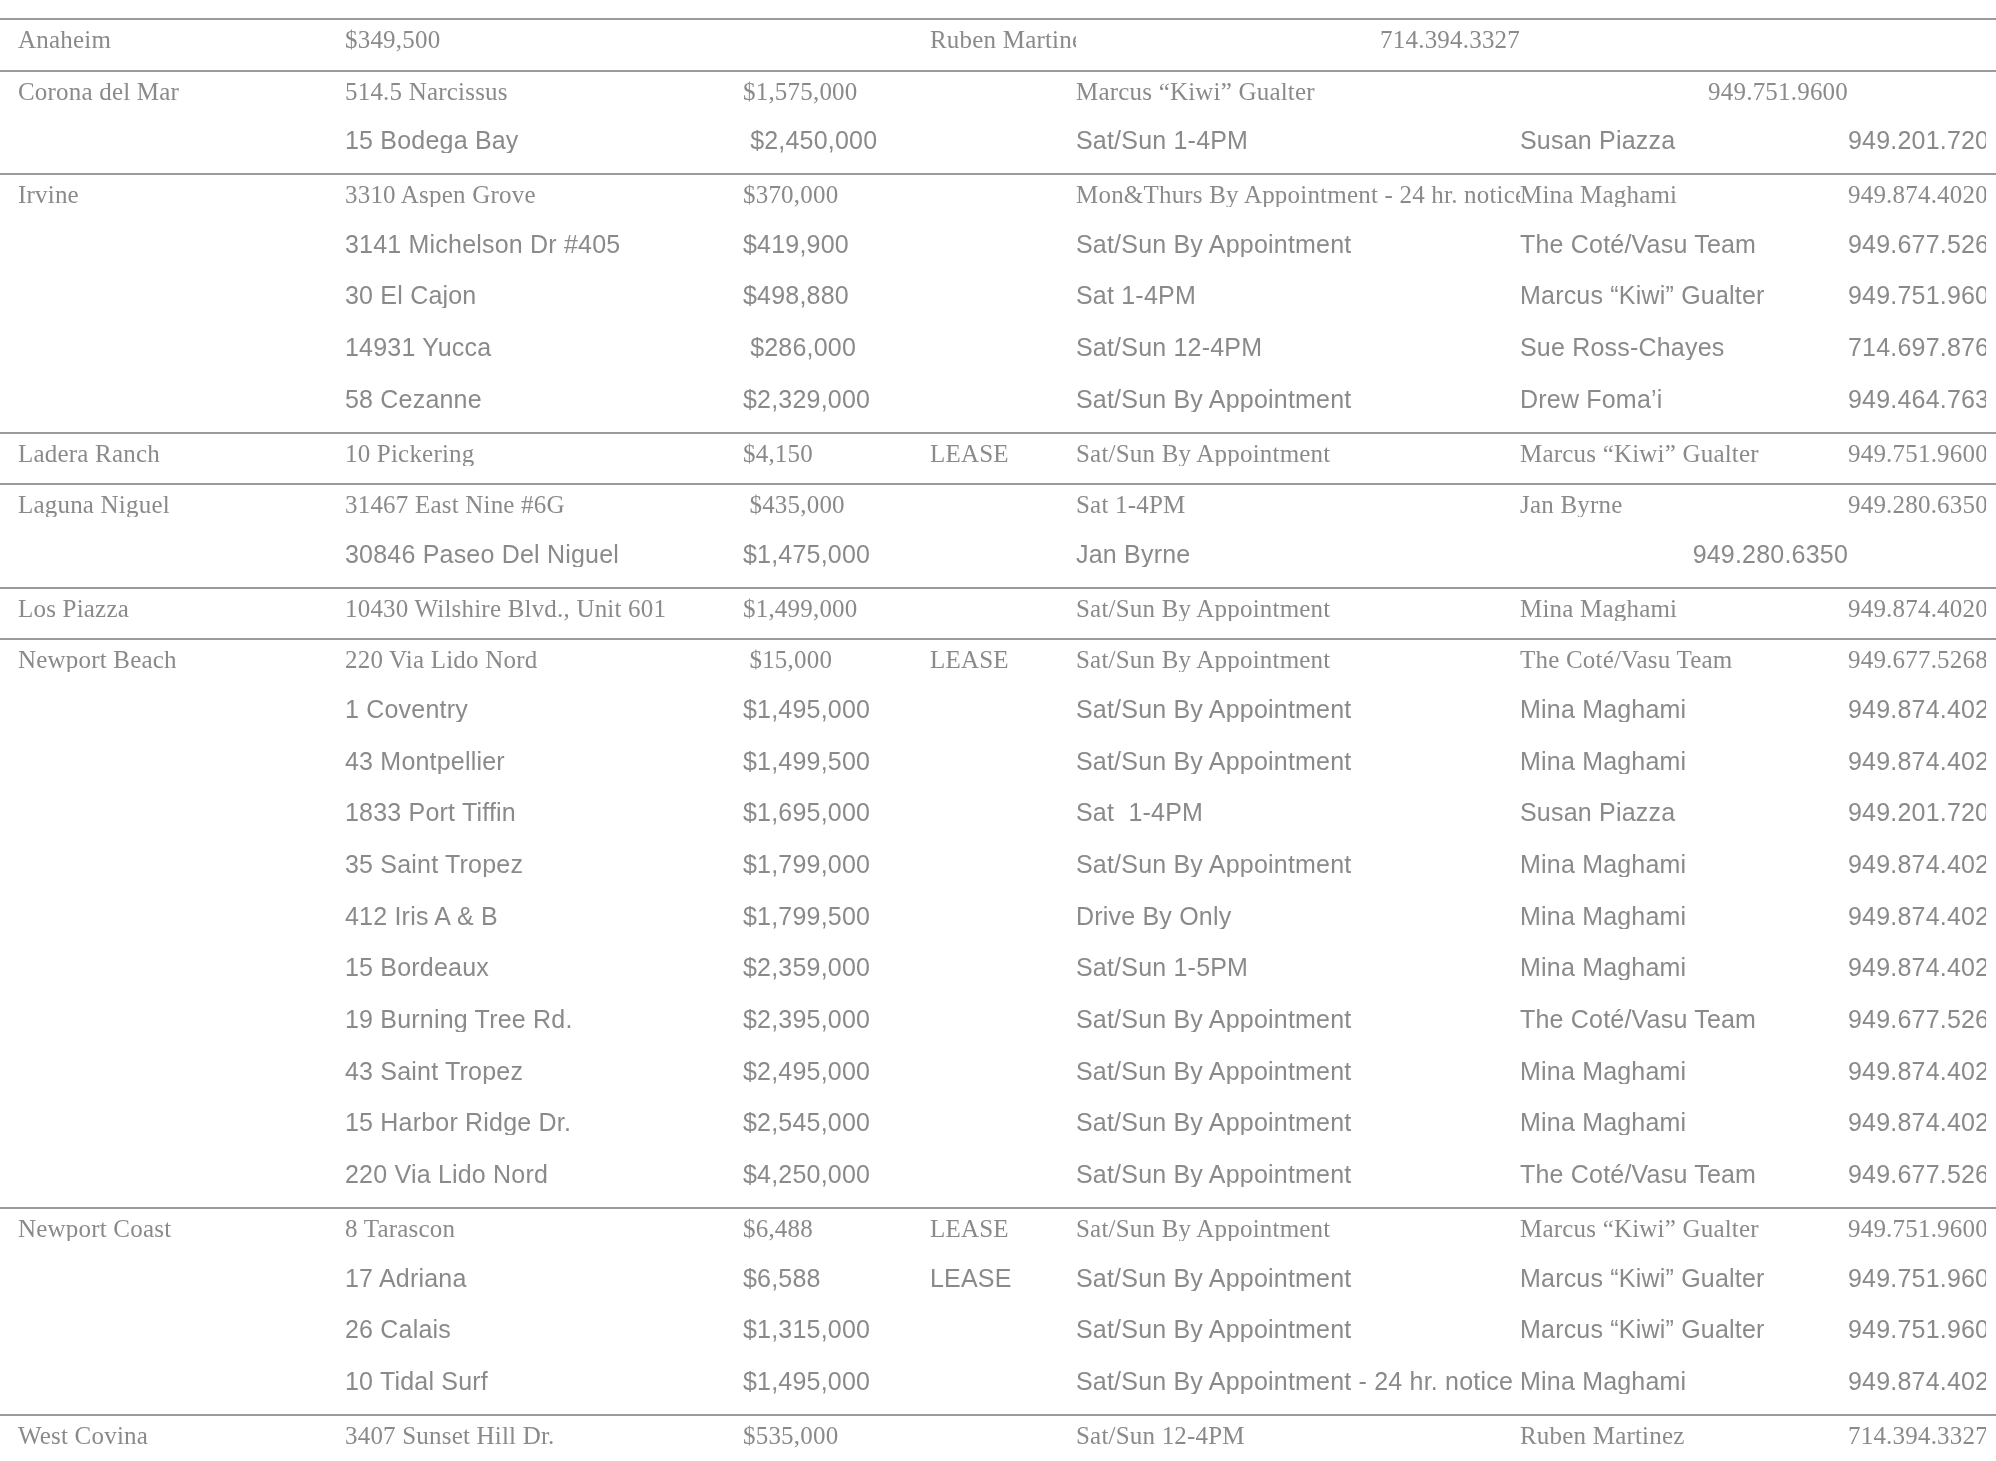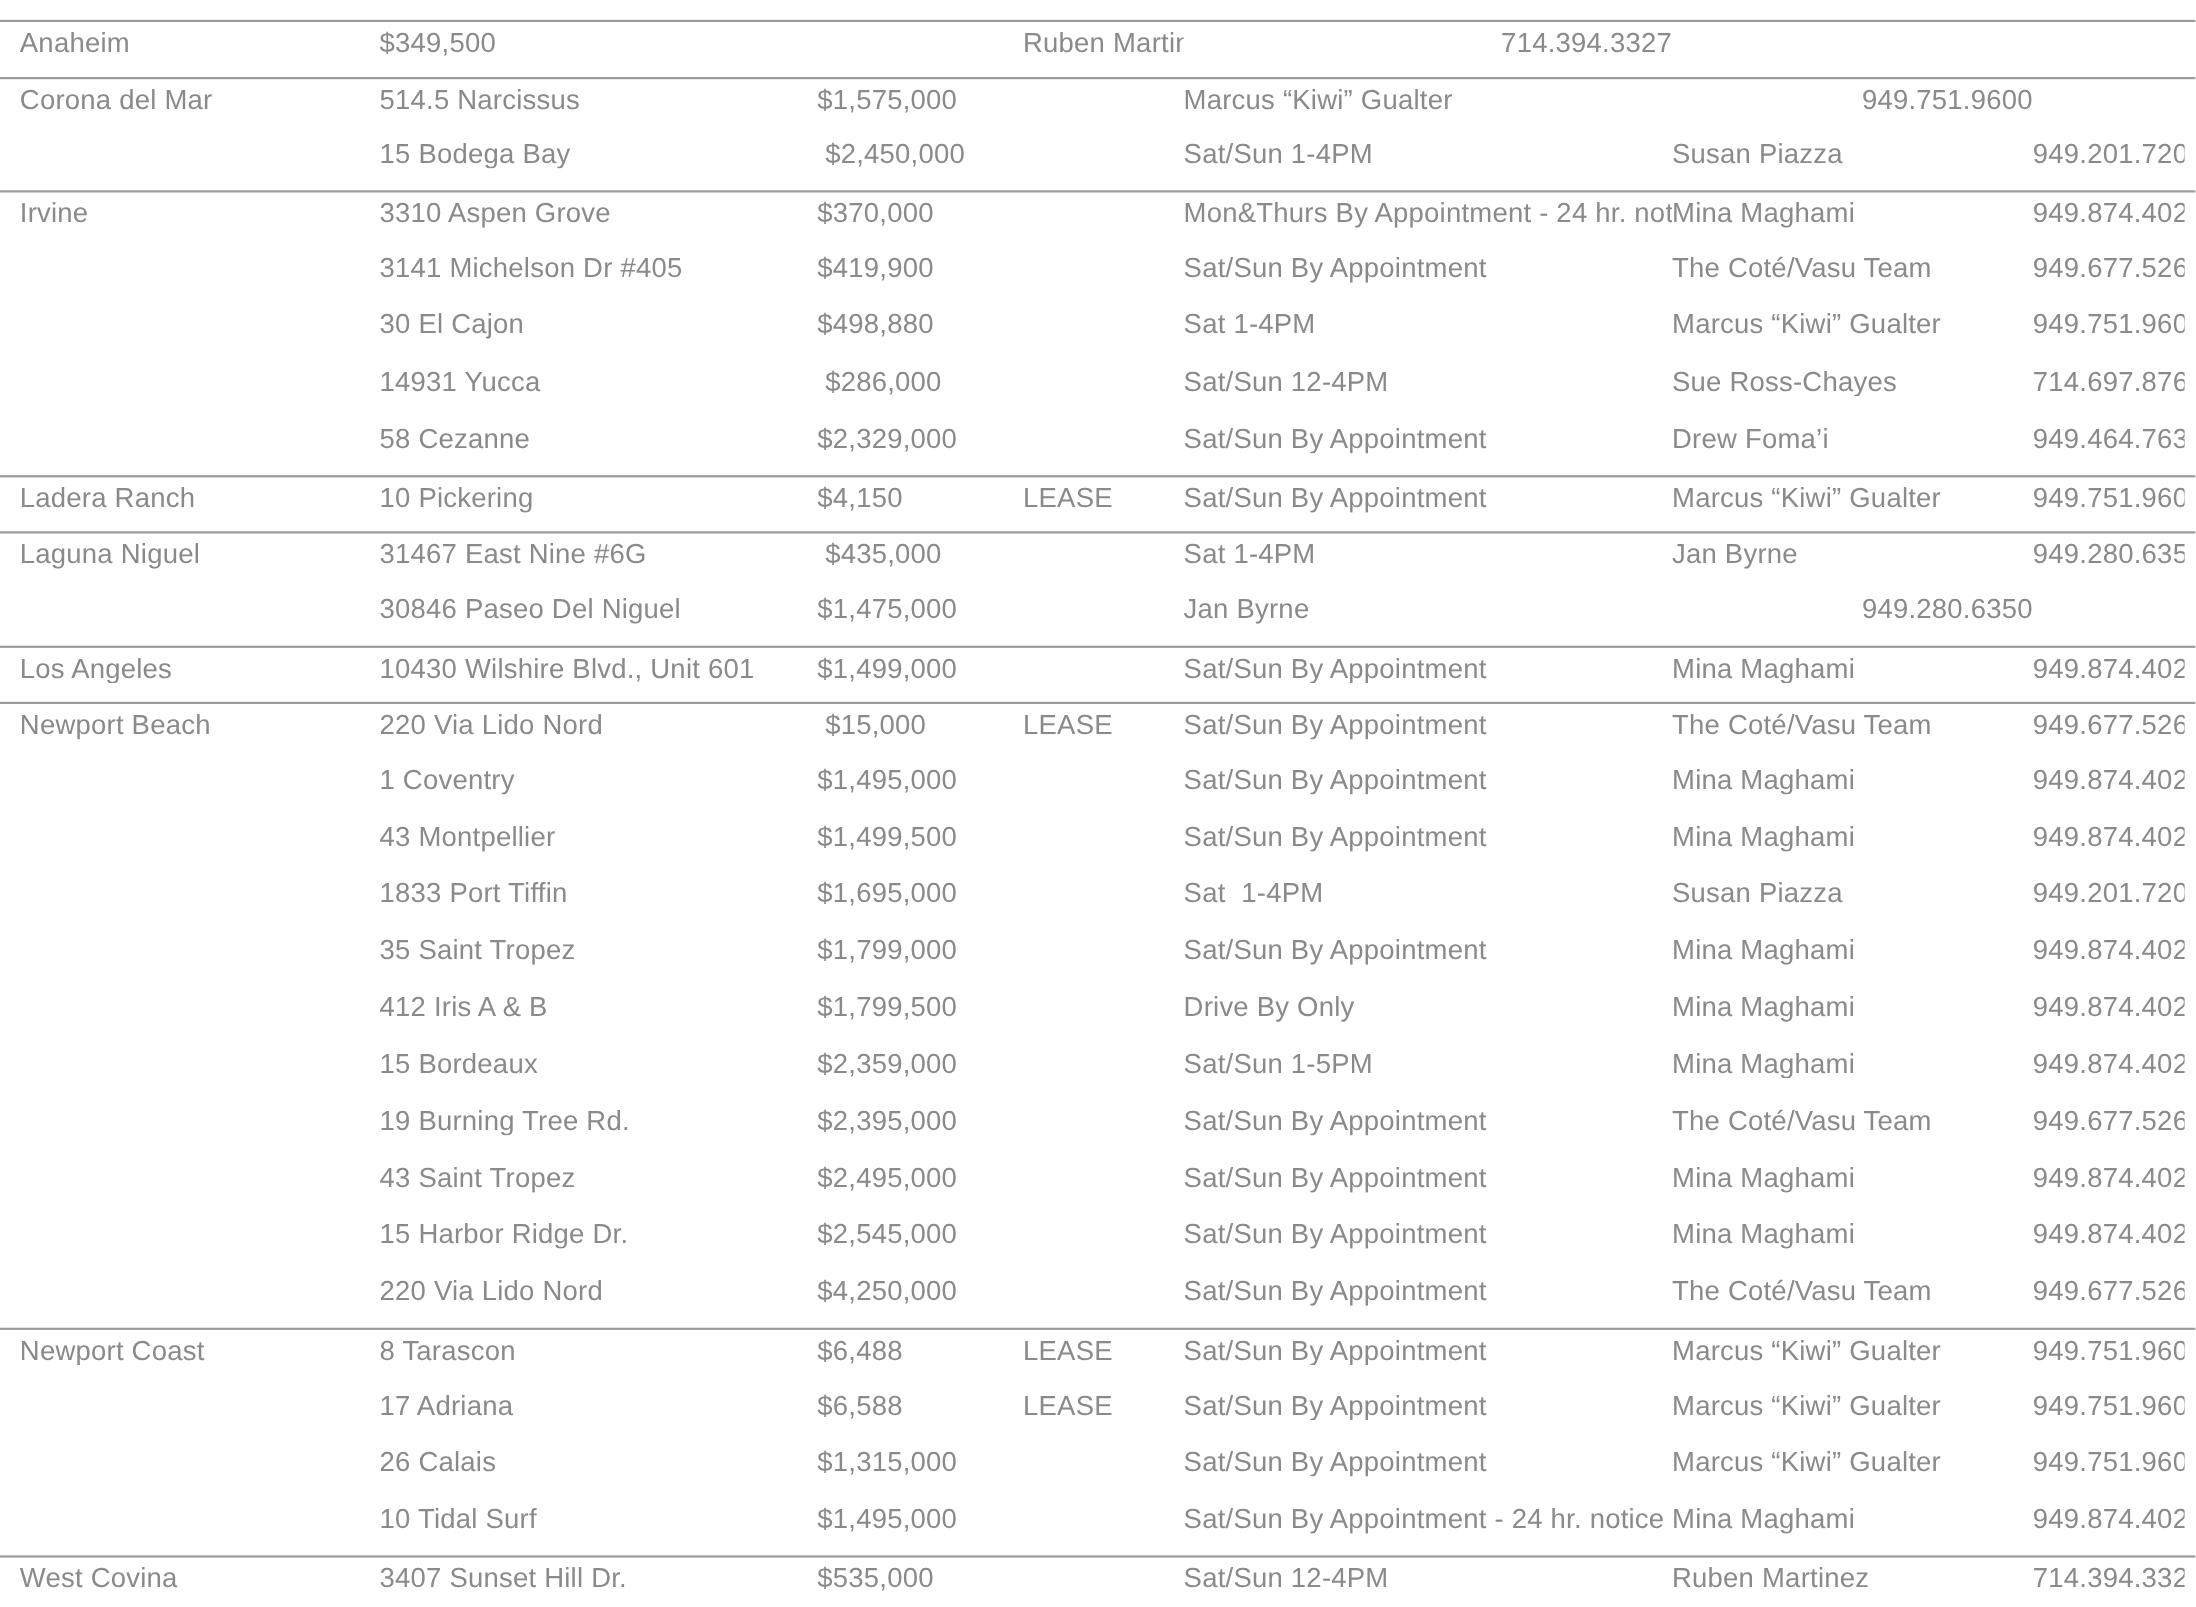--- a/index.html
+++ b/index.html
@@ -18,21 +18,21 @@
     border-top: 2px solid #9b9b9b;
   }
   .row {
     display: grid;
     grid-template-columns: 327px 398px 187px 146px 444px 328px 1fr;
     height: 51.7px;
     padding-left: 18px;
     padding-right: 10px;
     align-items: start;
   }
-  .group .row:first-child { height: 49.7px; }
+  .group .row:first-child { height: 49.7px; font-family: Liberation Serif, serif; }
   .cell {
     padding-top: 7px;
     font-size: 25px;
     line-height: 25px;
     color: #8a8a8c;
     letter-spacing: 0.2px;
     white-space: pre;
     overflow: hidden;
   }
   .cell.phone { text-align: right; }
@@ -141,21 +141,21 @@
     <div class="cell"></div>
     <div class="cell">30846 Paseo Del Niguel</div>
     <div class="cell">$1,475,000</div>
     <div class="cell"></div>
     <div class="cell">Jan Byrne</div>
     <div class="cell phone">949.280.6350</div>
   </div>
     </div>
     <div class="group">
       <div class="row">
-    <div class="cell">Los Angeles</div>
+    <div class="cell">Los Piazza</div>
     <div class="cell">10430 Wilshire Blvd., Unit 601</div>
     <div class="cell">$1,499,000</div>
     <div class="cell"></div>
     <div class="cell">Sat/Sun By Appointment</div>
     <div class="cell">Mina Maghami</div>
     <div class="cell phone">949.874.4020</div>
   </div>
     </div>
     <div class="group">
       <div class="row">

